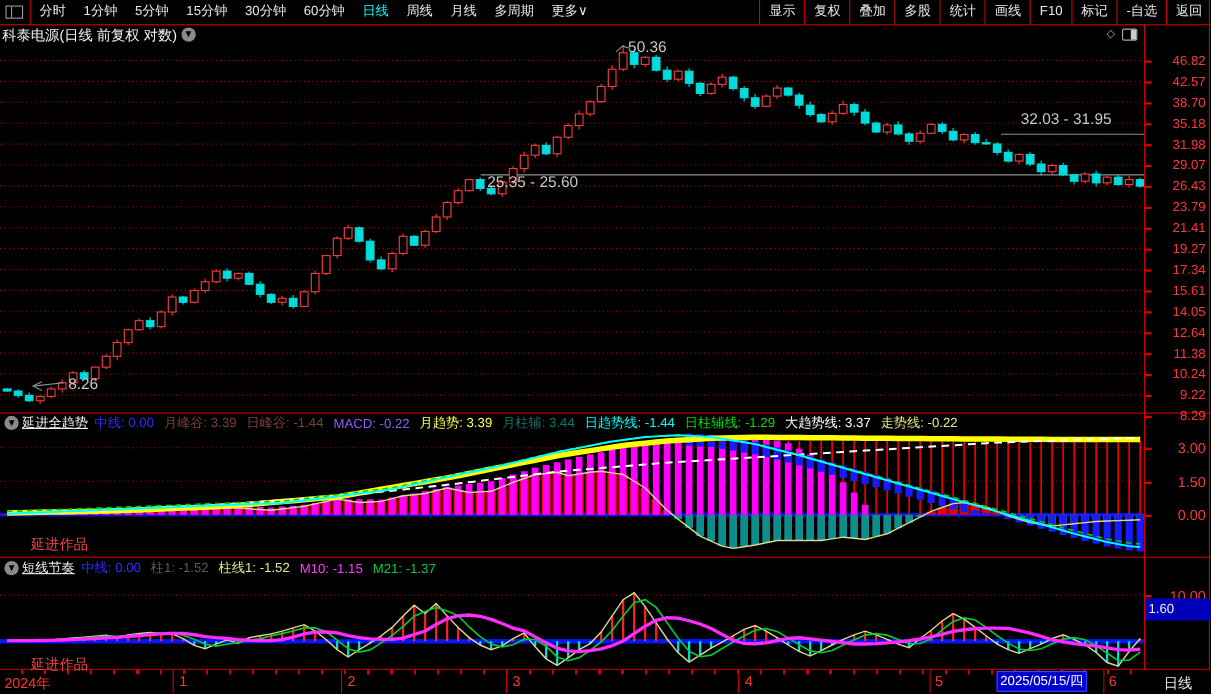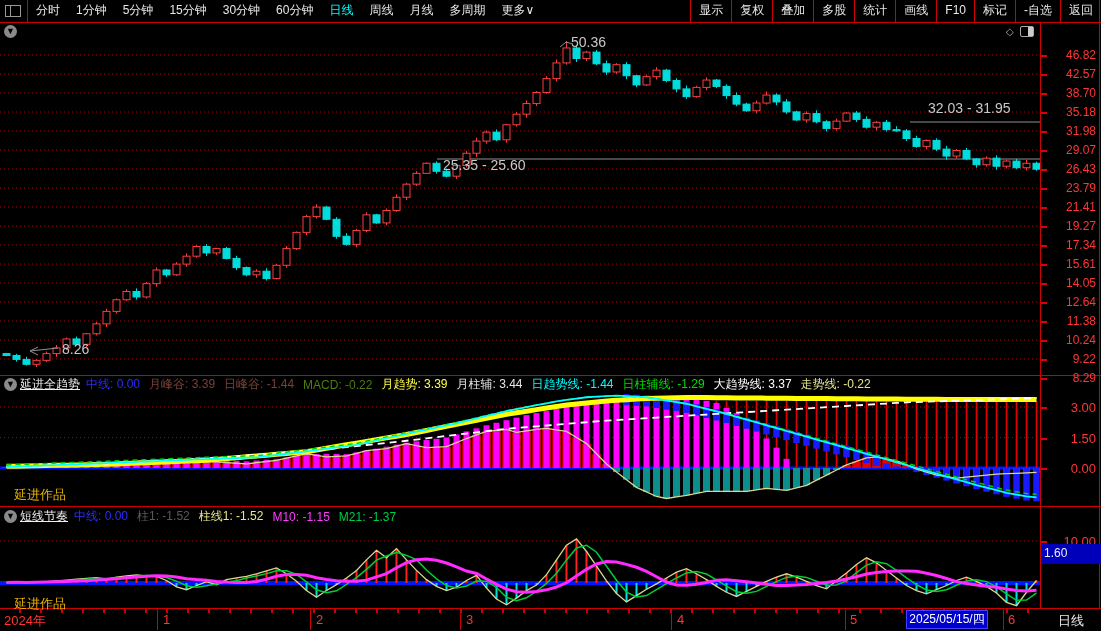--- a/index.html
+++ b/index.html
@@ -31,21 +31,21 @@
   
   .ylab{position:absolute;left:1042px;width:54px;text-align:right;color:#ff3636;font-size:12px;line-height:13px;}
   .ytick{position:absolute;left:1041px;width:6px;height:2px;background:#e00000;}
   .plab{color:#ff3636;font-size:13px;}
   
   .phead{position:absolute;left:0;height:15px;display:flex;align-items:center;font-size:12px;white-space:nowrap;z-index:5;}
   .phead .pname{color:#f0f0f0;margin:0 6px 0 3px;text-decoration:underline;}
   .phead span.pp{margin-right:9px;}
   
   .ann{position:absolute;color:#c8c8c8;font-size:14px;white-space:nowrap;z-index:4;}
-  .wmark{position:absolute;color:#eab308;font-size:13px;z-index:6;}
+  .wmark{position:absolute;color:#ef4444;font-size:13px;z-index:6;margin-left:14px;}
   
   .taxis{position:absolute;left:0;top:609px;width:1101px;height:21px;background:#000;}
   .taxis .ticks{position:absolute;left:0;top:0;width:1040px;height:4px;
     background:repeating-linear-gradient(90deg,transparent 0 19px,#cc0000 19px 21px);}
   .tlab{position:absolute;top:3px;color:#ff3434;font-size:13px;}
   .tsep{position:absolute;top:0;width:1px;height:21px;background:#cc0000;}
   .datebox{position:absolute;top:1px;height:17px;background:#0000cc;border:1px solid #4040ff;color:#fff;
     font-size:12px;line-height:16px;text-align:center;z-index:3;}
   .valbox{position:absolute;left:1041px;width:57px;background:#0000bb;color:#eee;font-size:12px;line-height:19px;padding-left:3px;z-index:3;}
   .period{position:absolute;left:1046px;top:612px;width:50px;text-align:center;color:#e8e8e8;font-size:13px;}
@@ -79,20 +79,21 @@
         <span class="tb-item">统计</span>
         <span class="tb-item">画线</span>
         <span class="tb-item">F10</span>
         <span class="tb-item">标记</span>
         <span class="tb-item">-自选</span>
         <span class="tb-item">返回</span>
       </span>
   </div>
 
   <div class="titlerow">
+    <span class="t">科泰电源(日线 前复权 对数)</span>
     <span class="chev-circle">▼</span>
   </div>
   <div class="corner-icons">
     <span class="diamond">◇</span>
     <span class="mini-win"></span>
   </div>
 
   <svg id="svgMain" style="top:41px" width="1040" height="334" viewBox="0 41 1040 334">
       <line x1="0" y1="55" x2="1040" y2="55" stroke="#b40000" stroke-width="1" stroke-dasharray="1,3"></line>
       <line x1="0" y1="74" x2="1040" y2="74" stroke="#b40000" stroke-width="1" stroke-dasharray="1,3"></line>
@@ -718,23 +719,23 @@
   <div class="hline" style="left:0;top:629px;width:1101px"></div>
   <div class="vline" style="left:1040px;top:22px;height:608px"></div>
   <div class="vline" style="left:1099px;top:0;height:630px"></div>
 
   <div class="phead" style="top:377px" id="p1head">
     <span class="chev-circle">▼</span>
     <span class="pname">延进全趋势</span>
   <span class="pp" style="color: rgb(43, 43, 255);">中线: 0.00</span>
       <span class="pp" style="color: rgb(124, 64, 56);">月峰谷: 3.39</span>
       <span class="pp" style="color: rgb(124, 64, 56);">日峰谷: -1.44</span>
-      <span class="pp" style="color: #4d7c0f;">MACD: -0.22</span>
+      <span class="pp" style="color: #8b5cf6;">MACD: -0.22</span>
       <span class="pp" style="color: rgb(255, 255, 76);">月趋势: 3.39</span>
-      <span class="pp" style="color: #e5e5e5;">月柱辅: 3.44</span>
+      <span class="pp" style="color: #0f766e;">月柱辅: 3.44</span>
       <span class="pp" style="color: rgb(0, 255, 255);">日趋势线: -1.44</span>
       <span class="pp" style="color: rgb(0, 221, 0);">日柱辅线: -1.29</span>
       <span class="pp" style="color: rgb(255, 255, 255);">大趋势线: 3.37</span>
       <span class="pp" style="color: rgb(230, 230, 138);">走势线: -0.22</span>
     </div>
   <div class="phead" style="top:509px" id="p2head">
     <span class="chev-circle">▼</span>
     <span class="pname">短线节奏</span>
   <span class="pp" style="color: rgb(43, 43, 255);">中线: 0.00</span>
       <span class="pp" style="color: rgb(90, 90, 90);">柱1: -1.52</span>

